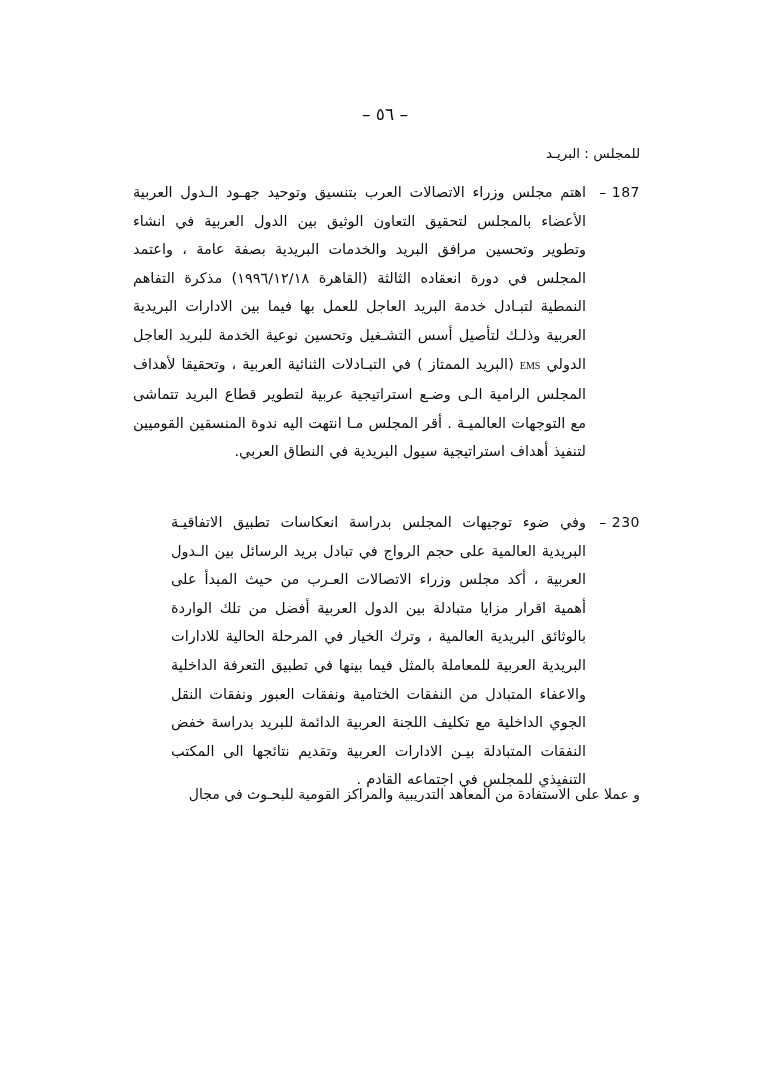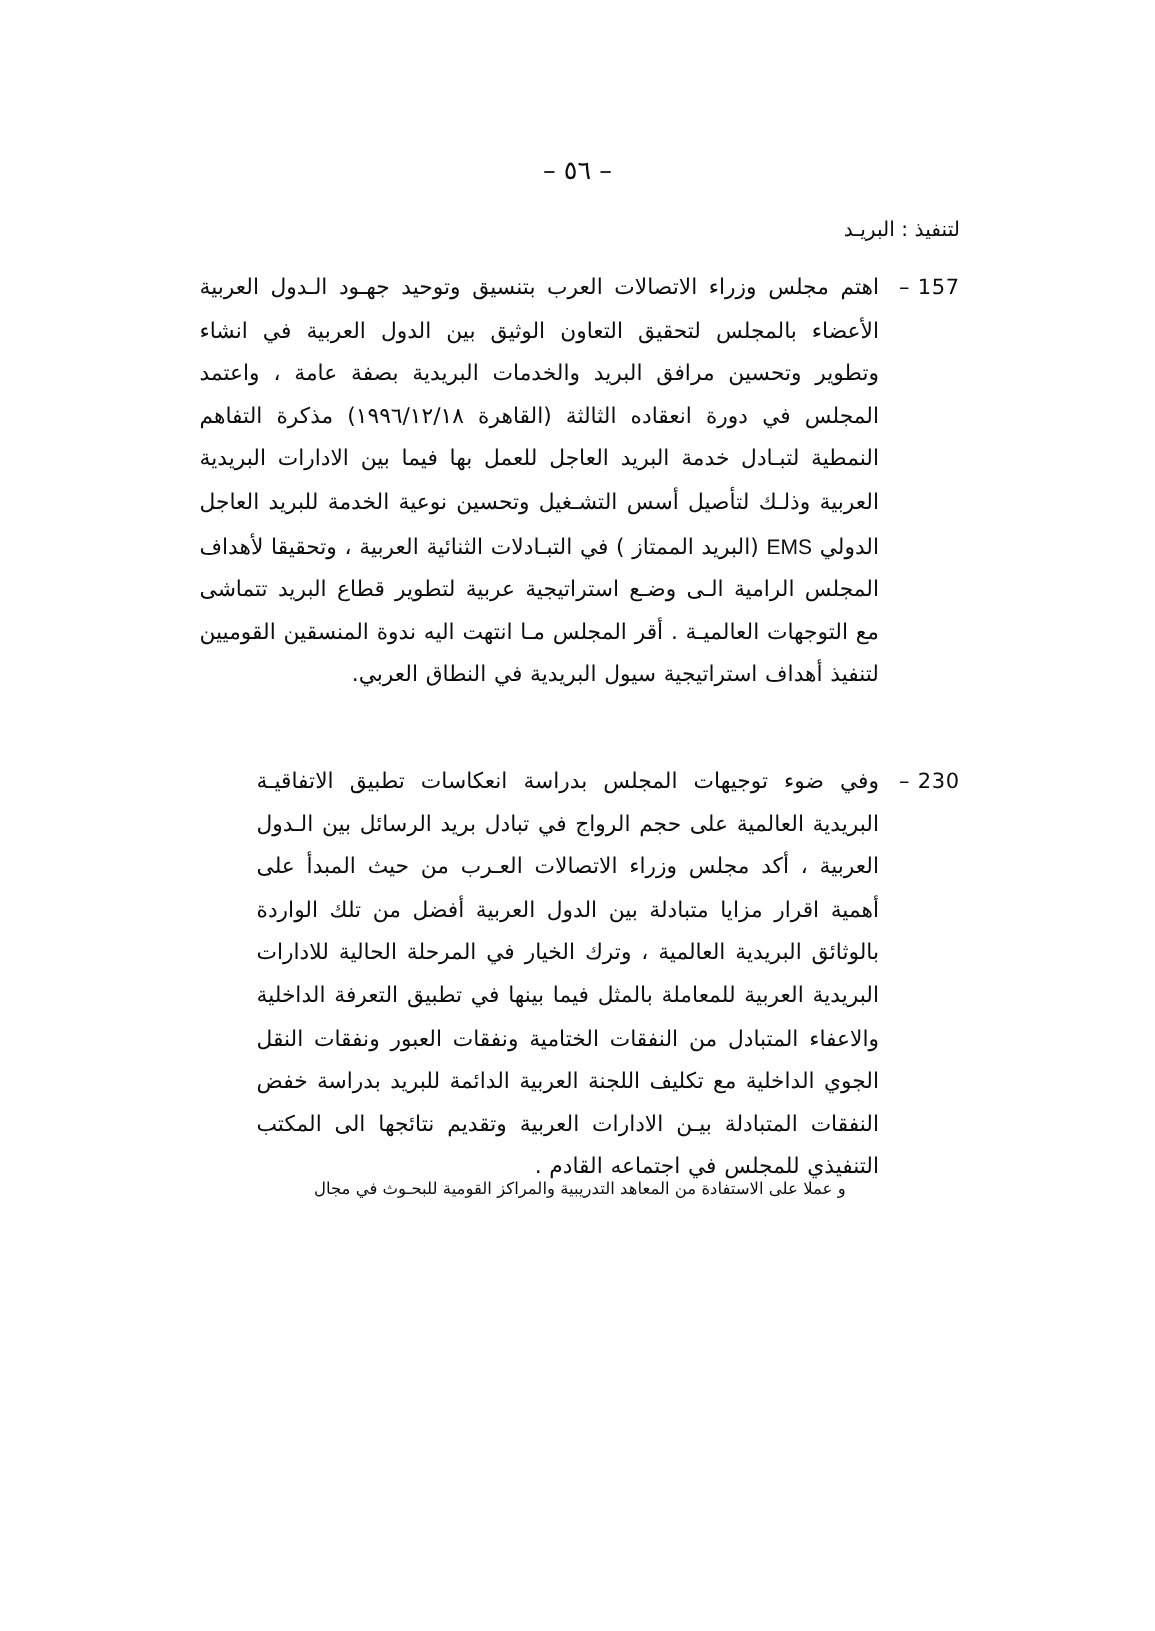--- a/index.html
+++ b/index.html
@@ -72,44 +72,44 @@
     word-spacing: 0.5px;
   }
   .para-body.last-left {
     text-align-last: right;
     margin-left: 38px;
   }
   .ltr {
     direction: ltr;
     unicode-bidi: isolate;
     display: inline-block;
-    font-family: Liberation Sans, sans-serif;
-    font-size: 14px;
+    font-family: Liberation Serif, serif;
+    font-size: 10px;
   }
   .tail-line {
-    font-size: 11px;
+    font-size: 14px;
     line-height: 28.6px;
-    text-align: center;
+    text-align: right;
     direction: rtl;
     margin-top: -14px;
   }
 </style>
 </head>
 <body>
 
 <div class="page">
 
   <div class="page-number">– ٥٦ –</div>
 
-  <div class="section-heading">لتنفيذ : البريـد</div>
+  <div class="section-heading">للمجلس : البريـد</div>
 
   <div class="content">
 
     <div class="para">
-      <div class="para-num">157 –</div>
+      <div class="para-num">187 –</div>
       <div class="para-body"><span>اهتم مجلس وزراء الاتصالات العرب بتنسيق وتوحيد جهـود الـدول العربية الأعضاء بالمجلس لتحقيق التعاون الوثيق بين الدول العربية في انشاء وتطوير وتحسين مرافق البريد والخدمات البريدية بصفة عامة ، واعتمد المجلس في دورة انعقاده الثالثة (القاهرة ١٩٩٦/١٢/١٨) مذكرة التفاهم النمطية لتبـادل خدمة البريد العاجل للعمل بها فيما بين الادارات البريدية العربية وذلـك لتأصيل أسس التشـغيل وتحسين نوعية الخدمة للبريد العاجل الدولي</span> <span class="ltr">EMS</span> <span>(البريد الممتاز ) في التبـادلات الثنائية العربية ، وتحقيقا لأهداف المجلس الرامية الـى وضـع استراتيجية عربية لتطوير قطاع البريد تتماشى مع التوجهات العالميـة . أقر المجلس مـا انتهت اليه ندوة المنسقين القوميين لتنفيذ أهداف استراتيجية سيول البريدية في النطاق العربي.</span></div>
     </div>
 
     <div class="para" style="margin-bottom:0;">
       <div class="para-num">230 –</div>
       <div class="para-body last-left">وفي ضوء توجيهات المجلس بدراسة انعكاسات تطبيق الاتفاقيـة البريدية العالمية على حجم الرواج في تبادل بريد الرسائل بين الـدول العربية ، أكد مجلس وزراء الاتصالات العـرب من حيث المبدأ على أهمية اقرار مزايا متبادلة بين الدول العربية أفضل من تلك الواردة بالوثائق البريدية العالمية ، وترك الخيار في المرحلة الحالية للادارات البريدية العربية للمعاملة بالمثل فيما بينها في تطبيق التعرفة الداخلية والاعفاء المتبادل من النفقات الختامية ونفقات العبور ونفقات النقل الجوي الداخلية مع تكليف اللجنة العربية الدائمة للبريد بدراسة خفض النفقات المتبادلة بيـن الادارات العربية وتقديم نتائجها الى المكتب التنفيذي للمجلس في  اجتماعه القادم .</div>
     </div>
 
     <div class="tail-line">و عملا على الاستفادة من المعاهد  التدريبية والمراكز القومية للبحـوث في مجال</div>
 

